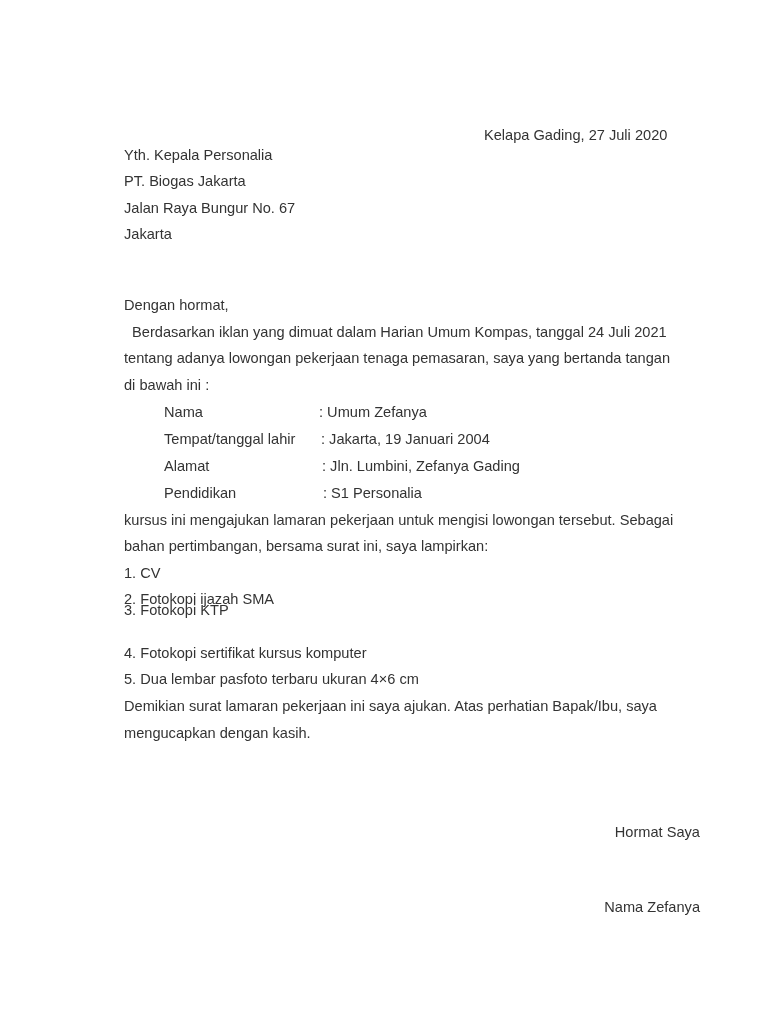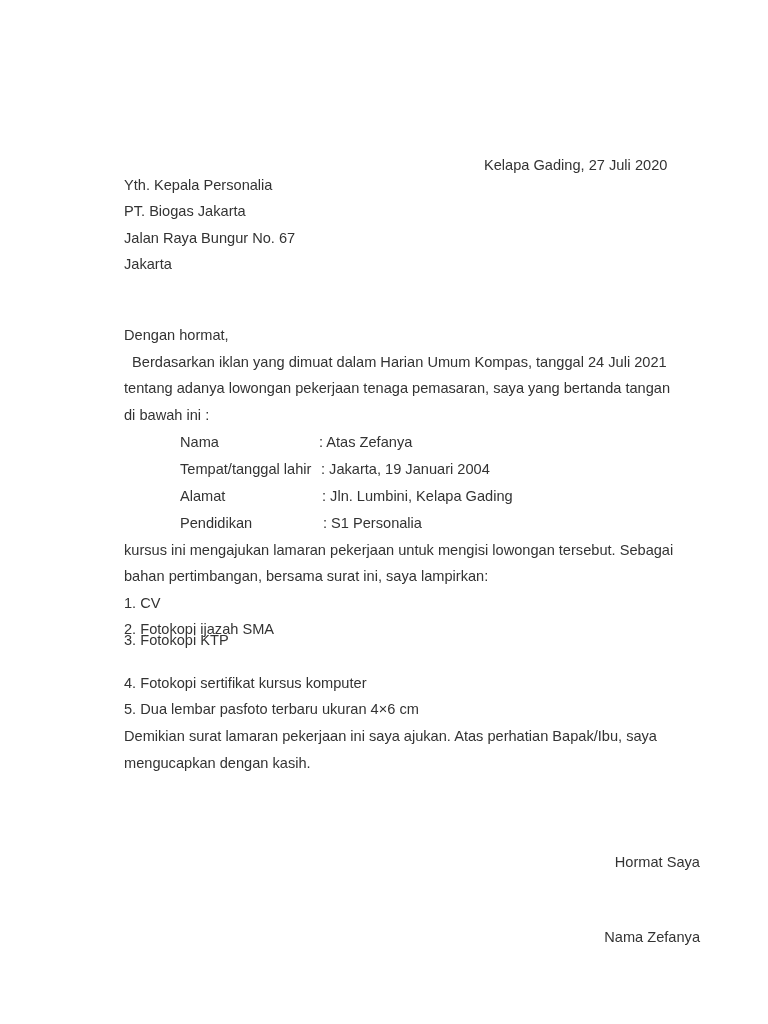--- a/index.html
+++ b/index.html
@@ -1,24 +1,24 @@
 <!DOCTYPE html>
 <html><head>
   <meta charset="utf-8">
   <style>
     html, body { margin: 0; padding: 0; background: #ffffff; }
     body {
       width: 768px; height: 1024px; position: relative; overflow: hidden;
       font-family: "Liberation Sans", sans-serif;
       font-size: 14.6px; color: #333333;
     }
-    .line { position: absolute; white-space: nowrap; line-height: 18px; margin-top: 30px; }
+    .line { position: absolute; white-space: nowrap; line-height: 18px; }
     .left { left: 124px; }
     .date { left: 484px; top: 126px; }
-    .field-label { left: 180px; }
+    .field-label { left: 164px; }
     .closing { right: 68px; }
   </style>
 </head>
 <body>
 
 <div>
 
   <div class="line date">Kelapa Gading, 27 Juli 2020</div>
 
   <div>
@@ -31,27 +31,27 @@
   <div class="line left" style="top:296px">Dengan hormat,</div>
 
   <div>
     <div class="line left" style="top:323px; white-space:pre;">  Berdasarkan iklan yang dimuat dalam Harian Umum Kompas, tanggal 24 Juli 2021</div>
     <div class="line left" style="top:349px">tentang adanya lowongan pekerjaan tenaga pemasaran, saya yang bertanda tangan</div>
     <div class="line left" style="top:376px">di bawah ini :</div>
   </div>
 
   <div>
     <div class="line field-label" style="top:403px">Nama</div>
-    <div class="line" style="top:403px; left:319px">: Atas Zefanya</div>
+    <div class="line" style="top:403px; left:319px">: Umum Zefanya</div>
 
     <div class="line field-label" style="top:430px">Tempat/tanggal lahir</div>
     <div class="line" style="top:430px; left:321px">: Jakarta, 19 Januari 2004</div>
 
     <div class="line field-label" style="top:457px">Alamat</div>
-    <div class="line" style="top:457px; left:322px">: Jln. Lumbini, Kelapa Gading</div>
+    <div class="line" style="top:457px; left:322px">: Jln. Lumbini, Zefanya Gading</div>
 
     <div class="line field-label" style="top:484px">Pendidikan</div>
     <div class="line" style="top:484px; left:323px">: S1 Personalia</div>
   </div>
 
   <div>
     <div class="line left" style="top:511px">kursus ini mengajukan lamaran pekerjaan untuk mengisi lowongan tersebut. Sebagai</div>
     <div class="line left" style="top:537px">bahan pertimbangan, bersama surat ini, saya lampirkan:</div>
   </div>
 

